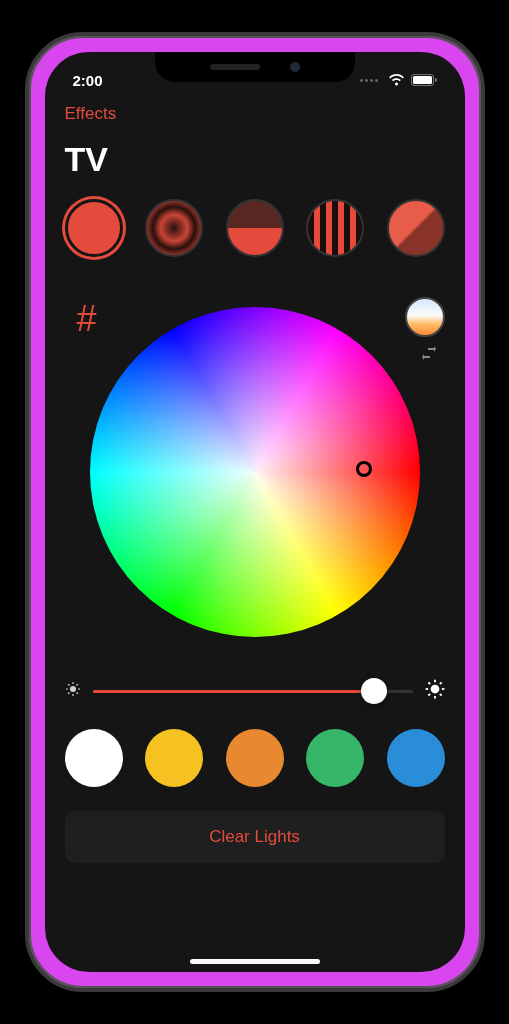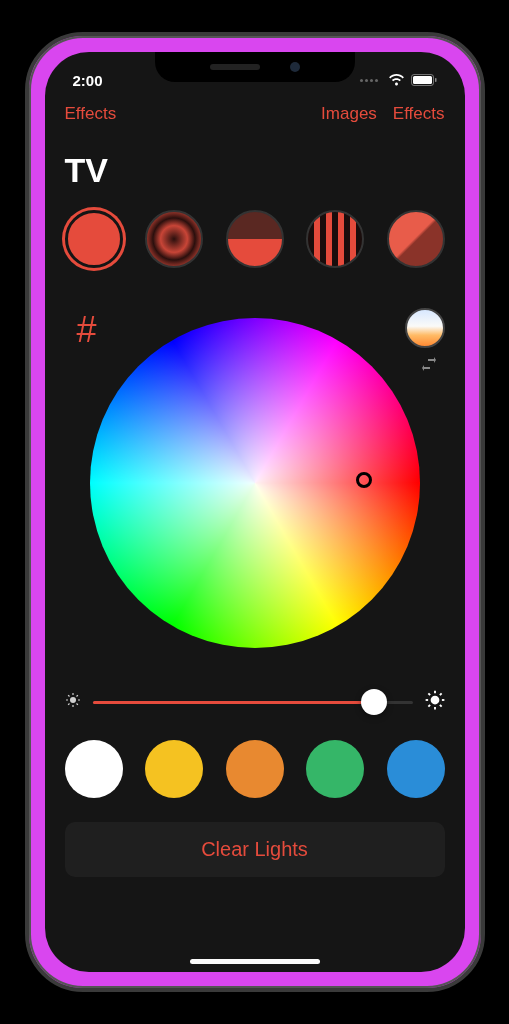--- a/index.html
+++ b/index.html
@@ -104,21 +104,21 @@
       color: #e54b3c;
     }
     .nav-right {
       display: flex;
       gap: 16px;
     }
     .page-title {
       font-size: 34px;
       font-weight: 700;
       color: #fff;
-      margin-top: 19px;
+      margin-top: 8px;
       margin-bottom: 20px;
     }
     .pattern-row {
       display: flex;
       justify-content: space-between;
       gap: 14px;
       margin-bottom: 40px;
     }
     .pattern-circle {
       width: 58px;
@@ -255,21 +255,21 @@
     }
     .swatch {
       width: 58px;
       height: 58px;
       border-radius: 50%;
       flex-shrink: 0;
     }
     .clear-btn {
       background: #1f1f1f;
       color: #e54b3c;
-      font-size: 20px;
+      font-size: 17px;
       text-align: center;
       padding: 16px;
       border-radius: 10px;
       margin: 0 auto;
     }
     .home-indicator {
       position: absolute;
       bottom: 8px;
       left: 50%;
       transform: translateX(-50%);
@@ -323,24 +323,20 @@
               <rect x="2" y="2" width="19" height="8" rx="1.5" fill="#fff"></rect>
               <rect x="24" y="4" width="1.5" height="4" rx="0.75" fill="#fff" fill-opacity="0.5"></rect>
             </svg>
         </span>
       </div>
     </div>
 
     <div class="content">
       <div class="nav-bar">
         <span>Effects</span>
-        <div class="nav-right">
-          <span>Images</span>
-          <span>Effects</span>
-        </div>
       </div>
 
       <h1 class="page-title">TV</h1>
 
       <div class="pattern-row">
         <div class="pattern-circle p1 active"></div>
         <div class="pattern-circle p2"></div>
         <div class="pattern-circle p3"></div>
         <div class="pattern-circle p4"></div>
         <div class="pattern-circle p5"></div>

